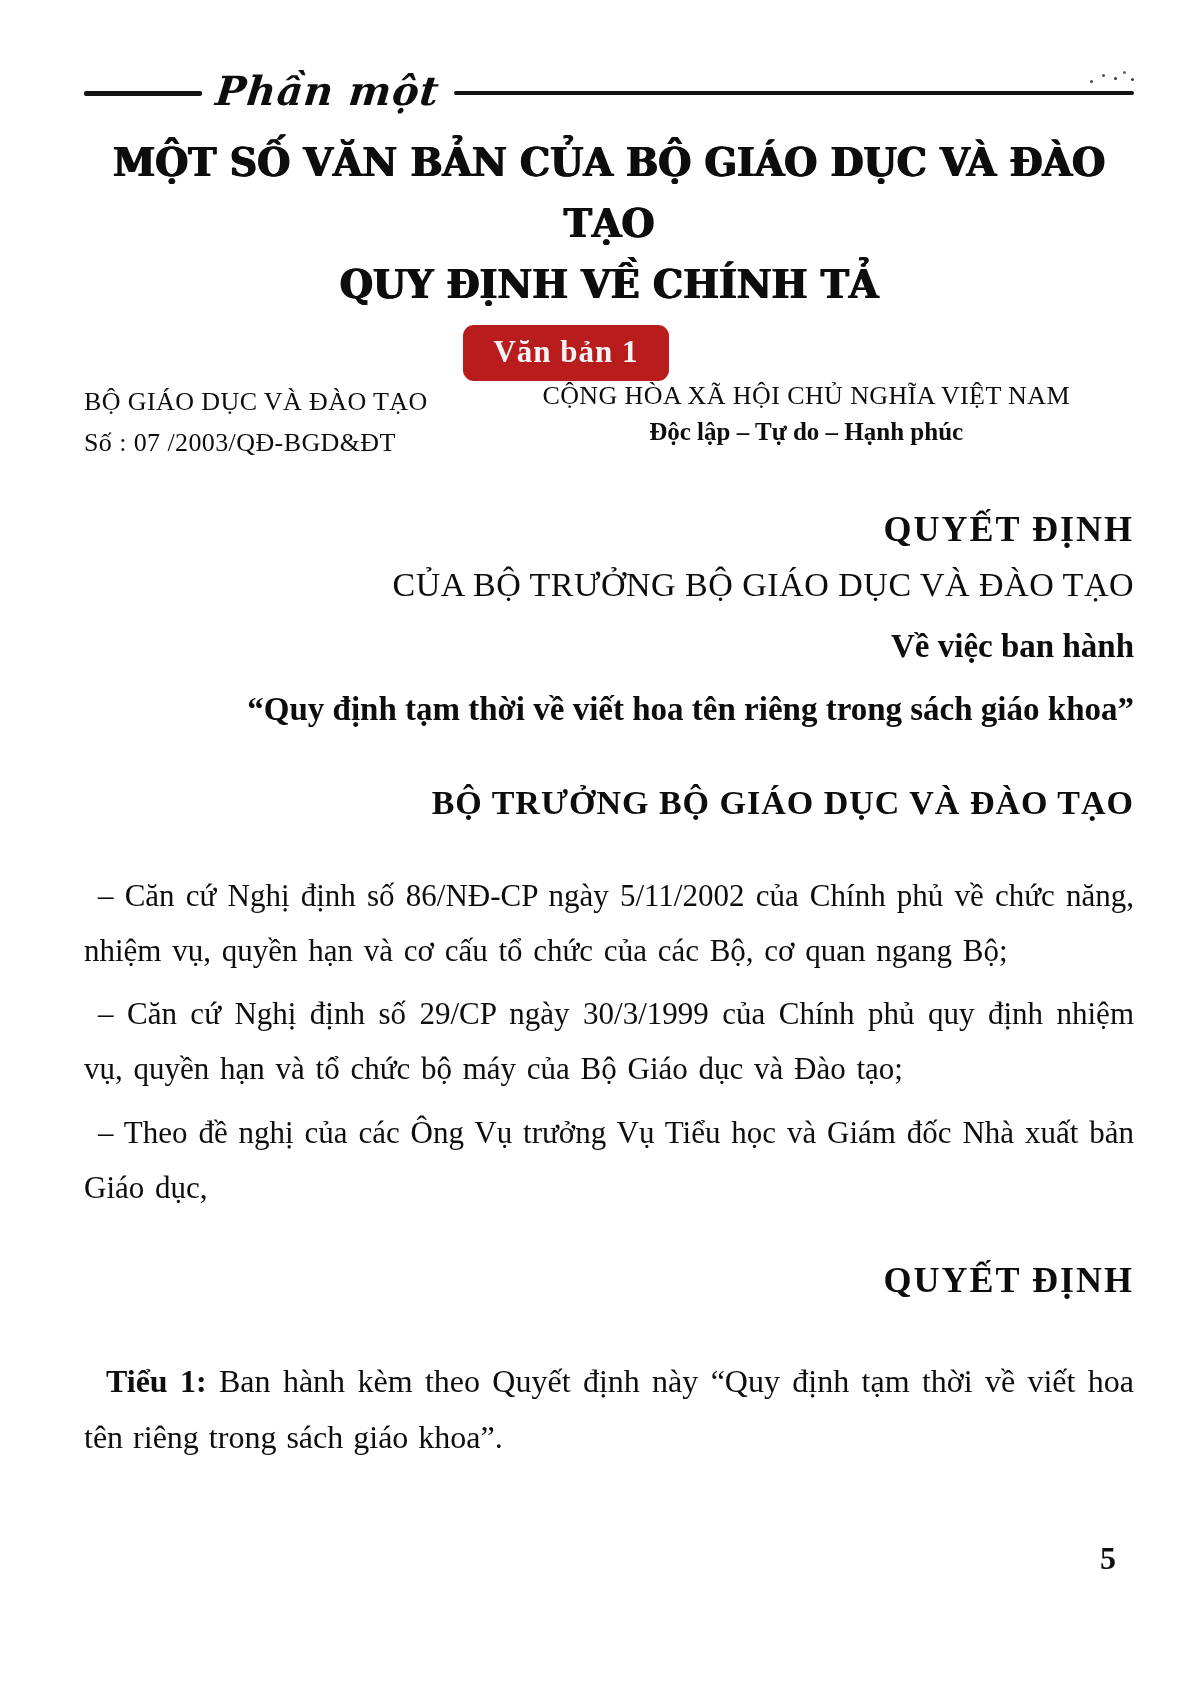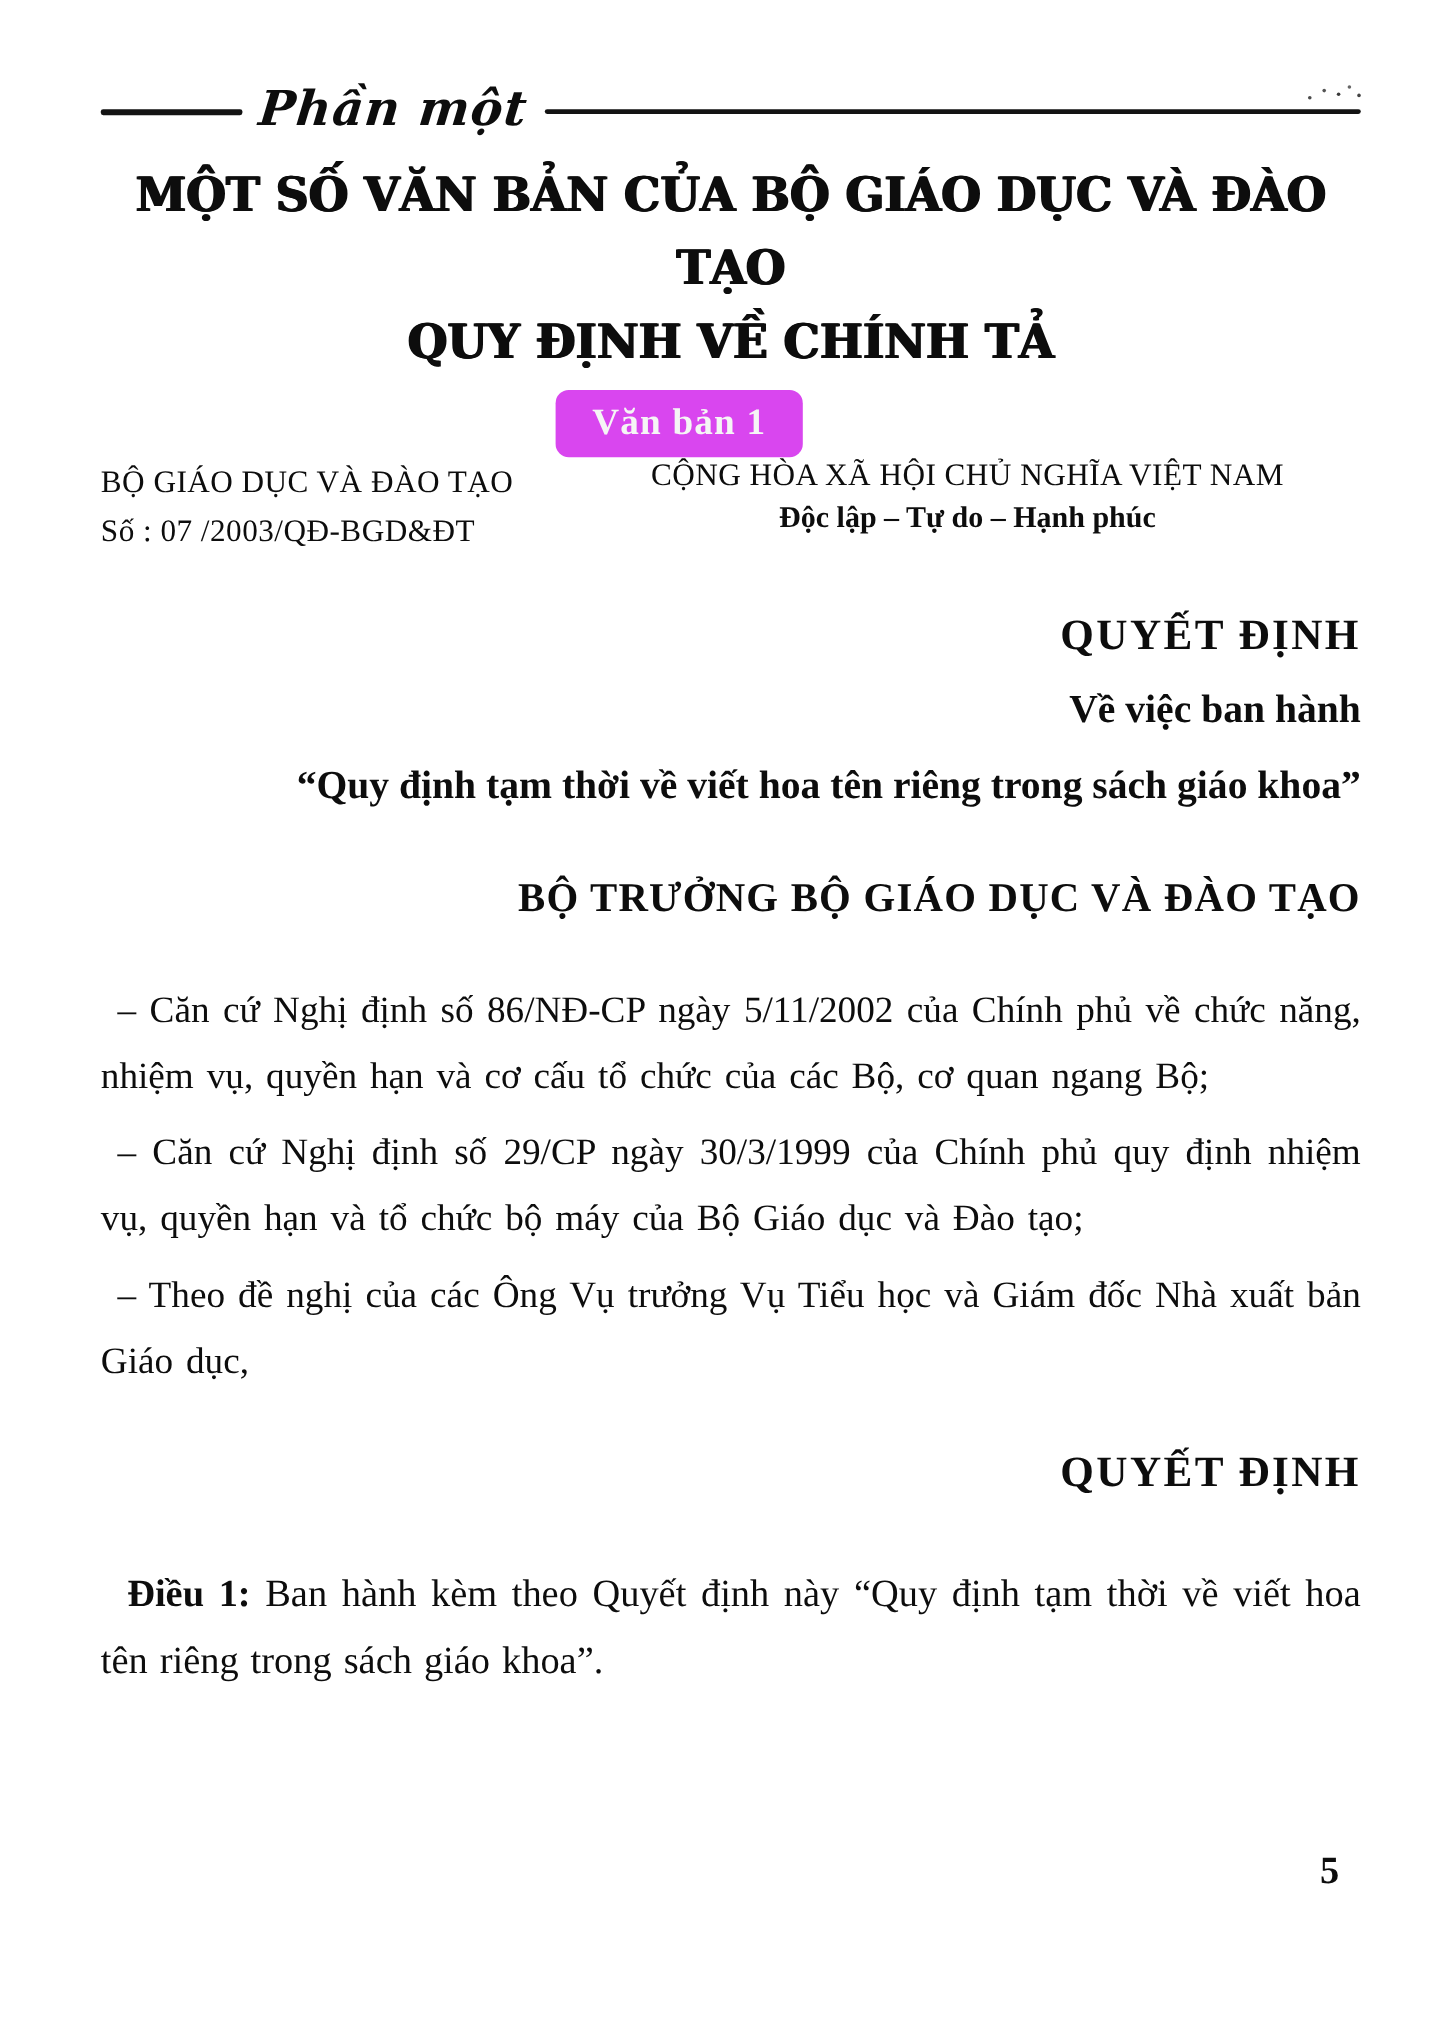--- a/index.html
+++ b/index.html
@@ -76,21 +76,21 @@
     letter-spacing: 1px;
   }
 
   
   .badge-row {
     text-align: center;
     margin-top: 16px;
   }
   .doc-badge {
     display: inline-block;
-    background: #d946ef;
+    background: #b91c1c;
     color: #f5f5f5;
     font-size: 31px;
     font-weight: bold;
     padding: 9px 30px 11px 30px;
     border-radius: 11px;
     letter-spacing: 1px;
     margin-right: 86px;
   }
 
   
@@ -219,29 +219,30 @@
       <div>BỘ GIÁO DỤC VÀ ĐÀO TẠO</div>
       <div>Số : 07 /2003/QĐ-BGD&amp;ĐT</div>
     </div>
     <div class="lh-right">
       <div class="nation">CỘNG HÒA XÃ HỘI CHỦ NGHĨA VIỆT NAM</div>
       <div class="motto">Độc lập – Tự do – Hạnh phúc</div>
     </div>
   </div>
 
   <div class="c h-decision">QUYẾT ĐỊNH</div>
+  <div class="c h-sub">CỦA BỘ TRƯỞNG BỘ GIÁO DỤC VÀ ĐÀO TẠO</div>
   <div class="c h-about">Về việc ban hành</div>
   <div class="c h-subject">“Quy định tạm thời về viết hoa tên riêng trong sách giáo khoa”</div>
   <div class="c h-authority">BỘ TRƯỞNG BỘ GIÁO DỤC VÀ ĐÀO TẠO</div>
 
   <div class="recitals">
     <p class="recital">– Căn cứ Nghị định số 86/NĐ-CP ngày 5/11/2002 của Chính phủ về chức năng, nhiệm vụ, quyền hạn và cơ cấu tổ chức của các Bộ, cơ quan ngang Bộ;</p>
     <p class="recital">– Căn cứ Nghị định số 29/CP ngày 30/3/1999 của Chính phủ quy định nhiệm vụ, quyền hạn và tổ chức bộ máy của Bộ Giáo dục và Đào tạo;</p>
     <p class="recital">– Theo đề nghị của các Ông Vụ trưởng Vụ Tiểu học và Giám đốc Nhà xuất bản Giáo dục,</p>
   </div>
 
   <div class="c h-order">QUYẾT ĐỊNH</div>
 
-  <p class="article"><span class="art-label">Điều 1:</span><span> Ban hành kèm theo Quyết định này “Quy định tạm thời về viết hoa tên riêng trong sách giáo khoa”.</span></p>
+  <p class="article"><span class="art-label">Tiểu 1:</span><span> Ban hành kèm theo Quyết định này “Quy định tạm thời về viết hoa tên riêng trong sách giáo khoa”.</span></p>
 
   <div class="page-number">5</div>
 
 </div>
 
 </body></html>

